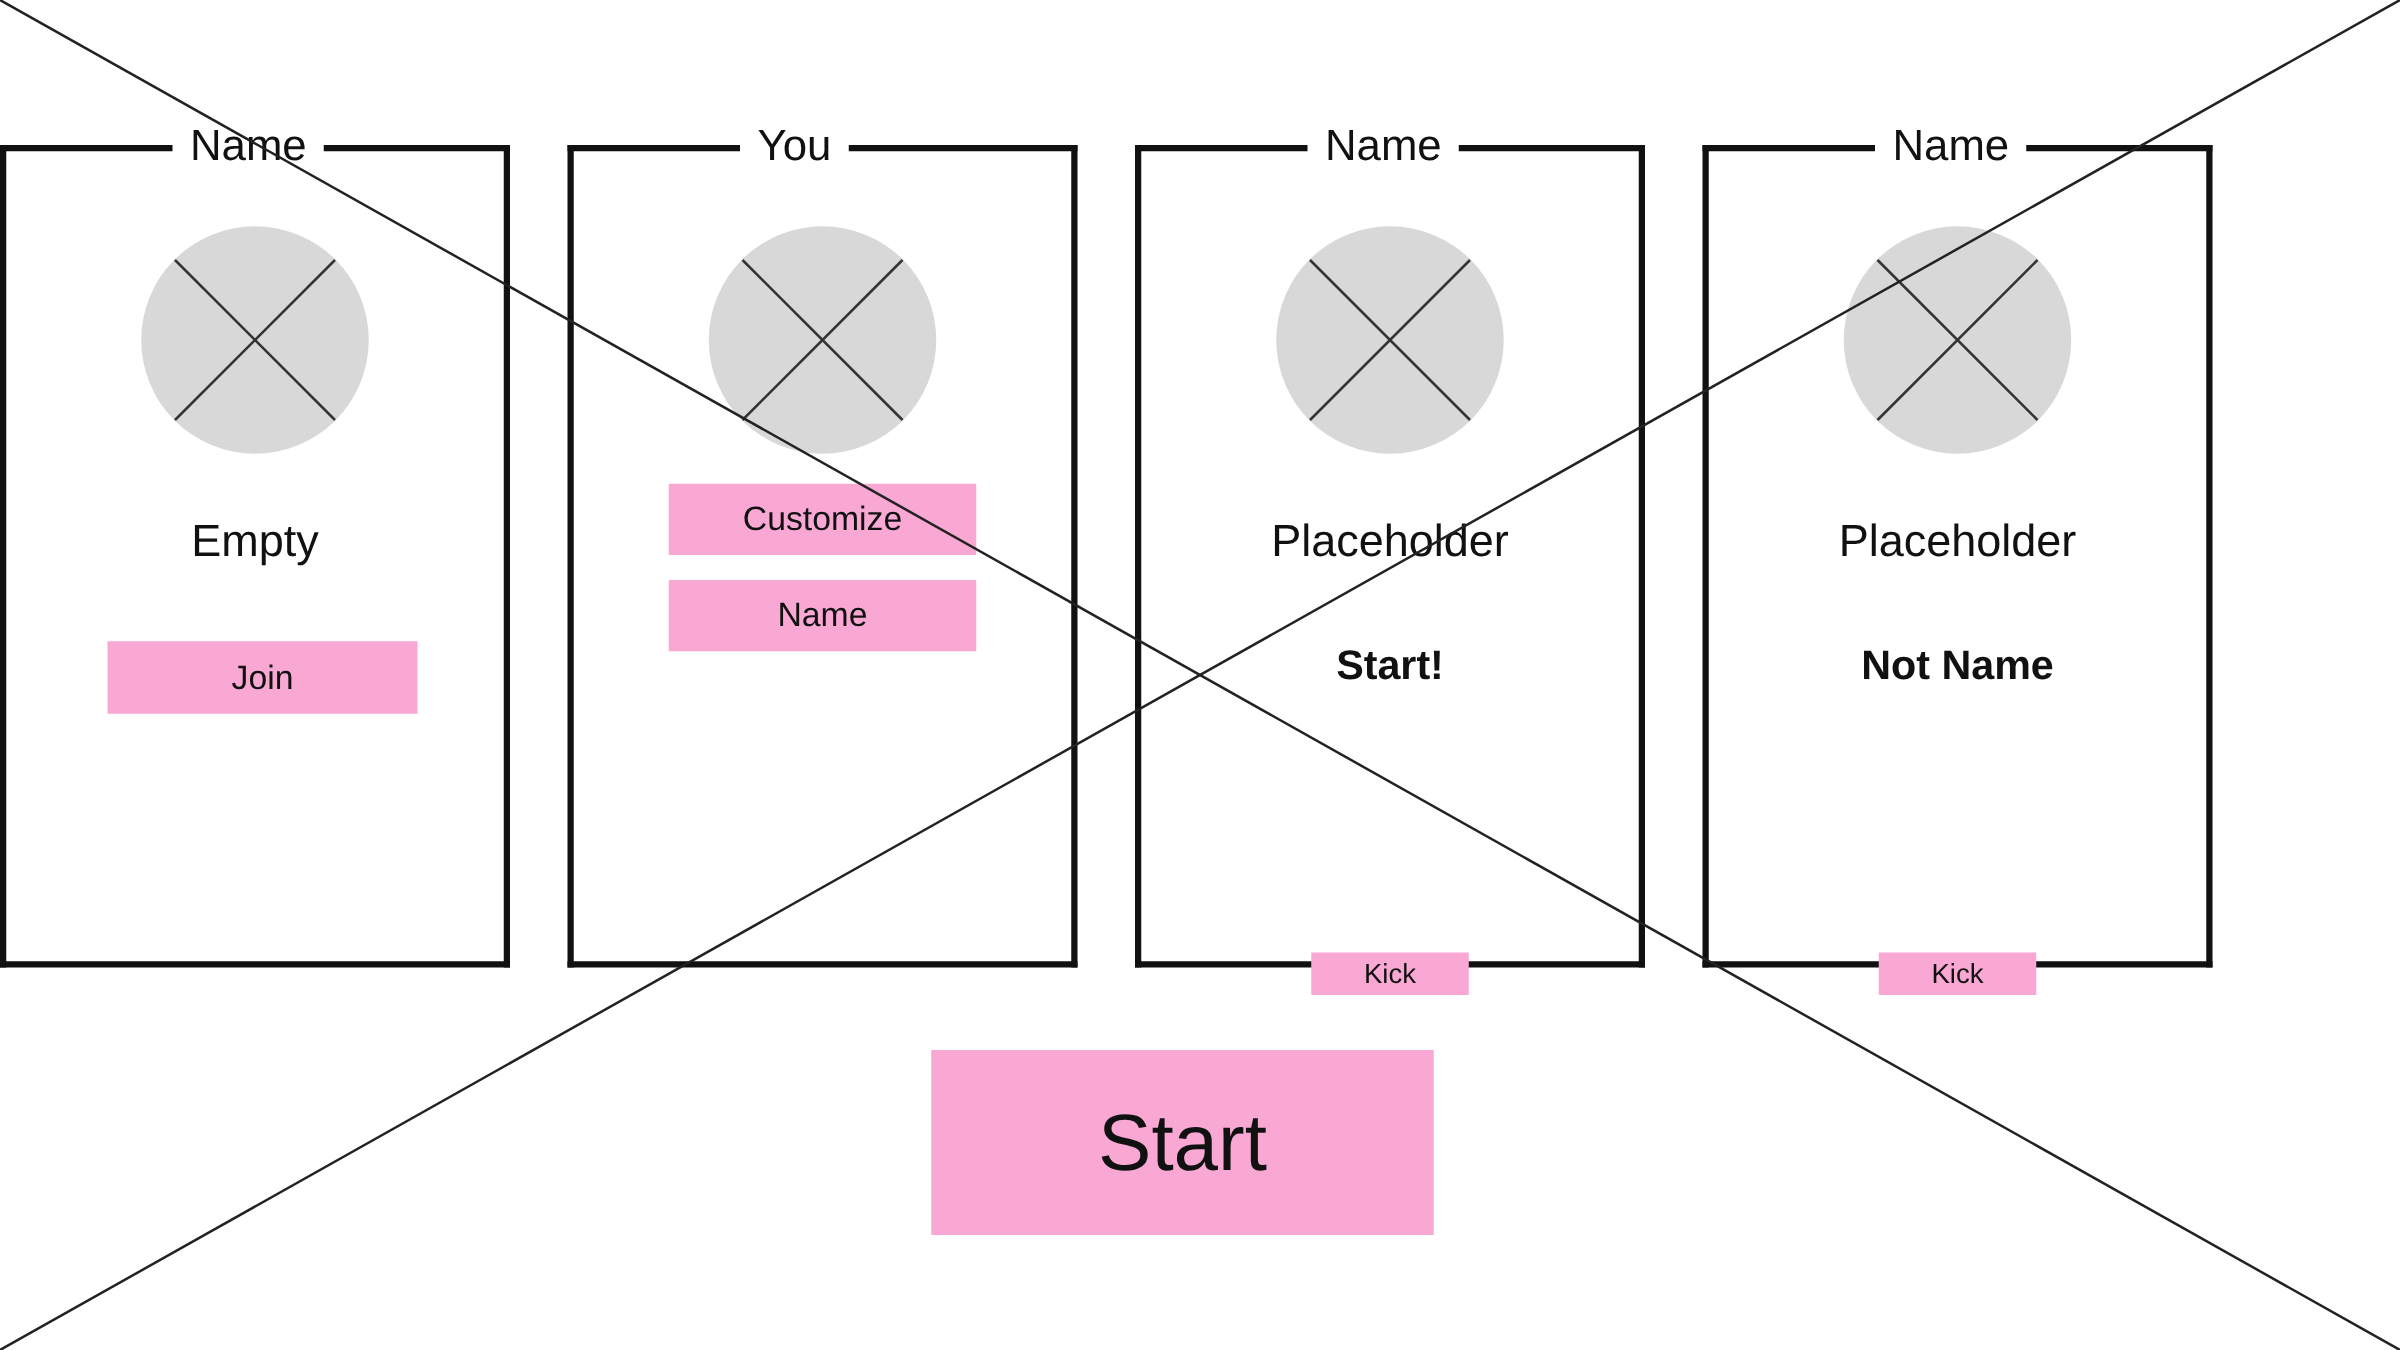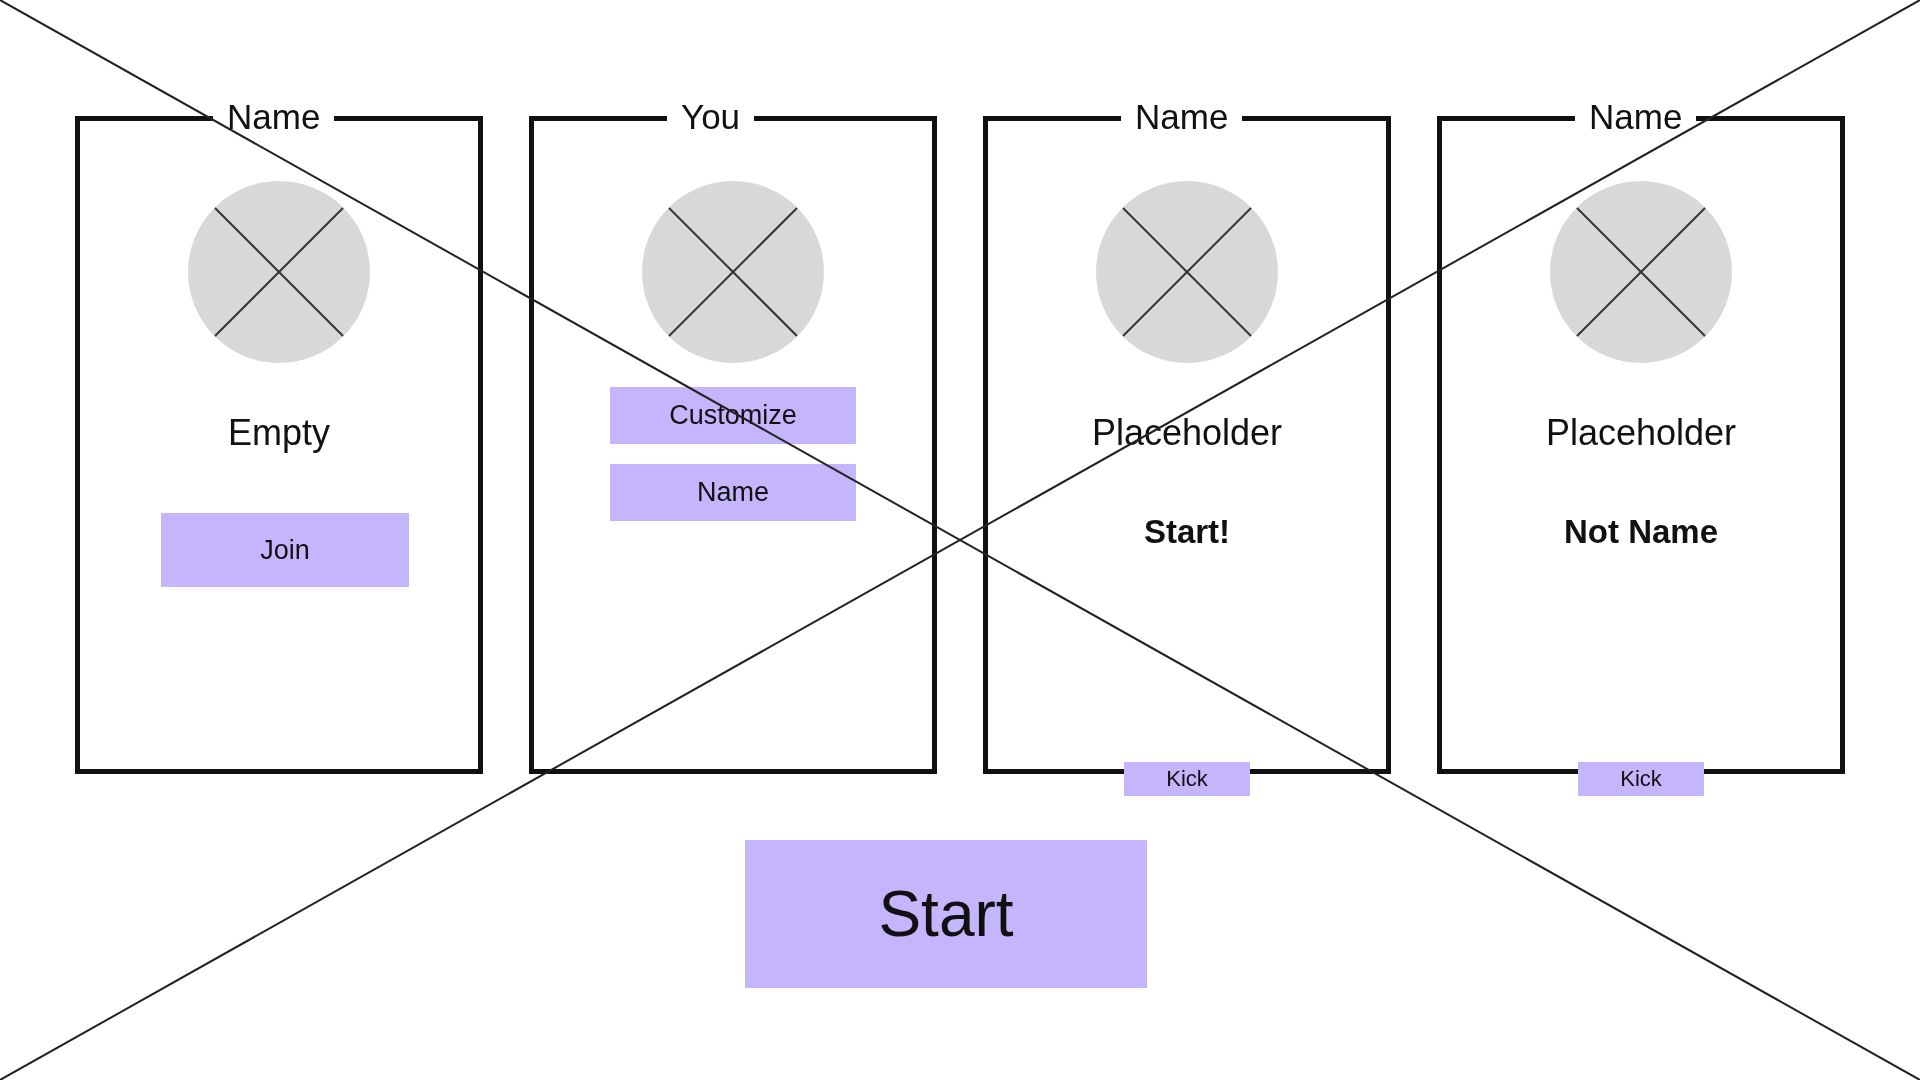--- a/index.html
+++ b/index.html
@@ -35,21 +35,21 @@
   }
 
   
   #slot-row {
     position: absolute;
     left: 0;
     top: 104px;
     width: 1920px;
     height: 680px;
     display: flex;
-    justify-content: center;
+    justify-content: flex-start;
     align-items: flex-start;
     gap: 46px;
     z-index: 10;
   }
 
   .slot {
     position: relative;
     width: 408px;
     height: 670px;
     box-sizing: border-box;
@@ -127,39 +127,39 @@
     color: #111111;
     text-align: center;
     white-space: nowrap;
   }
   .slot-status.bold {
     font-weight: bold;
     font-size: 33px;
   }
 
   .btn {
-    background: #c4b5fd;
+    background: #f9a8d4;
     color: #111111;
     border: none;
     font-family: "Liberation Sans", sans-serif;
     font-size: 27px;
     line-height: 1;
     text-align: center;
     display: flex;
     align-items: center;
     justify-content: center;
     cursor: pointer;
     padding: 0;
   }
 
   
   .slot-1 .slot-status { margin-top: 52px; }
   .btn-join {
     width: 248px;
-    height: 74px;
+    height: 58px;
     margin-top: 62px;
     margin-left: 12px;
   }
 
   
   .you-actions {
     margin-top: 24px;
     display: flex;
     flex-direction: column;
     gap: 20px;

